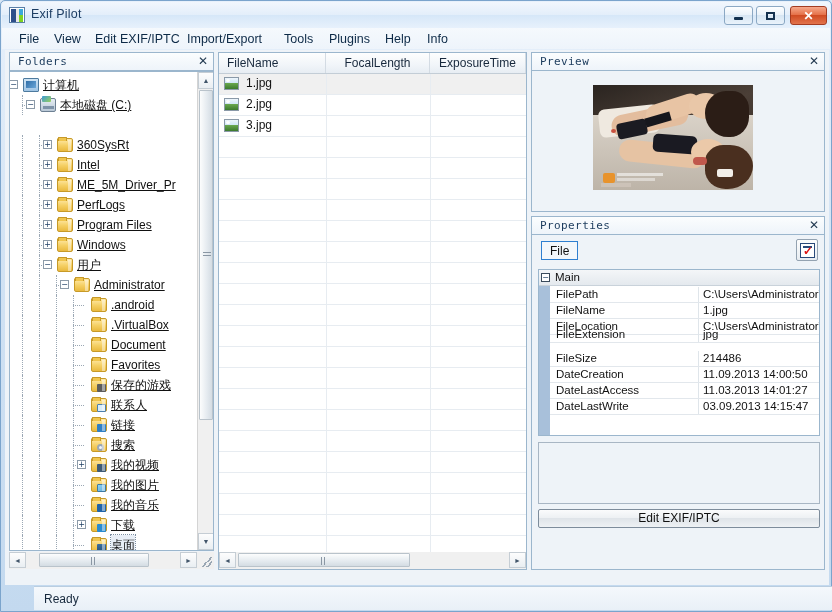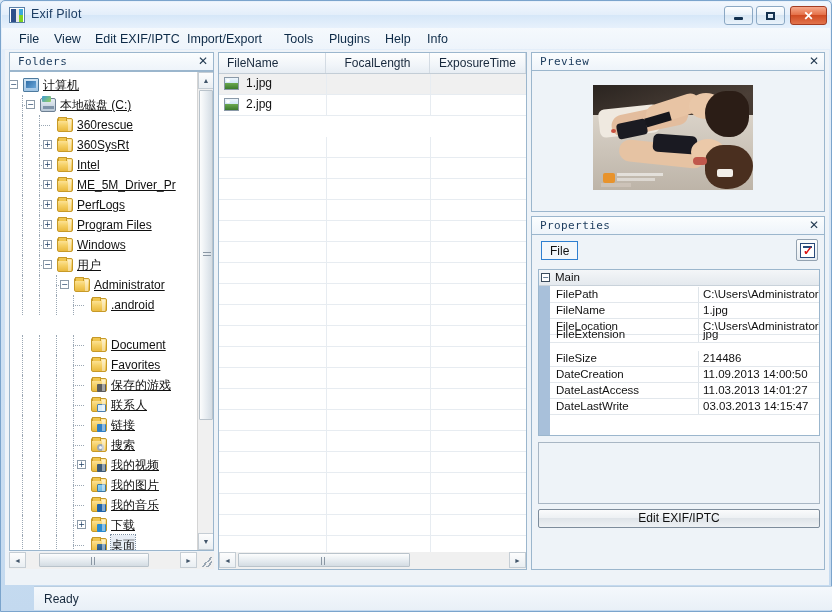--- a/index.html
+++ b/index.html
@@ -393,27 +393,20 @@
               <div class="ico computer" style="left: 13px;"></div>
               <div class="tlabel" style="left: 33px;">计算机</div>
             </div>
             <div class="tnode" style="top: 23px;">
               <div class="vline" style="left: 12px; top: 0px; height: 20px;"></div>
               <div class="hline" style="left: 12px; top: 10px; width: 11px;"></div>
               <div class="exp" style="left: 16px; top: 5px;">−</div>
               <div class="ico drive" style="left: 30px;"></div>
               <div class="tlabel" style="left: 50px;">本地磁盘 (C:)</div>
             </div>
-            <div class="tnode" style="top: 43px;">
-              <div class="vline" style="left: 12px; top: 0px; height: 20px;"></div>
-              <div class="vline" style="left: 29px; top: 0px; height: 20px;"></div>
-              <div class="hline" style="left: 29px; top: 10px; width: 11px;"></div>
-              <div class="ico folder" style="left: 47px;"></div>
-              <div class="tlabel" style="left: 67px;">360rescue</div>
-            </div>
             <div class="tnode" style="top: 63px;">
               <div class="vline" style="left: 12px; top: 0px; height: 20px;"></div>
               <div class="vline" style="left: 29px; top: 0px; height: 20px;"></div>
               <div class="hline" style="left: 29px; top: 10px; width: 11px;"></div>
               <div class="exp" style="left: 33px; top: 5px;">+</div>
               <div class="ico folder" style="left: 47px;"></div>
               <div class="tlabel" style="left: 67px;">360SysRt</div>
             </div>
             <div class="tnode" style="top: 83px;">
               <div class="vline" style="left: 12px; top: 0px; height: 20px;"></div>
@@ -473,20 +466,29 @@
               <div class="tlabel" style="left: 84px;">Administrator</div>
             </div>
             <div class="tnode" style="top: 223px;">
               <div class="vline" style="left: 12px; top: 0px; height: 20px;"></div>
               <div class="vline" style="left: 29px; top: 0px; height: 20px;"></div>
               <div class="vline" style="left: 46px; top: 0px; height: 20px;"></div>
               <div class="vline" style="left: 63px; top: 0px; height: 20px;"></div>
               <div class="hline" style="left: 63px; top: 10px; width: 11px;"></div>
               <div class="ico folder" style="left: 81px;"></div>
               <div class="tlabel" style="left: 101px;">.android</div>
+            </div>
+            <div class="tnode" style="top: 243px;">
+              <div class="vline" style="left: 12px; top: 0px; height: 20px;"></div>
+              <div class="vline" style="left: 29px; top: 0px; height: 20px;"></div>
+              <div class="vline" style="left: 46px; top: 0px; height: 20px;"></div>
+              <div class="vline" style="left: 63px; top: 0px; height: 20px;"></div>
+              <div class="hline" style="left: 63px; top: 10px; width: 11px;"></div>
+              <div class="ico folder" style="left: 81px;"></div>
+              <div class="tlabel" style="left: 101px;">.VirtualBox</div>
             </div>
             <div class="tnode" style="top: 263px;">
               <div class="vline" style="left: 12px; top: 0px; height: 20px;"></div>
               <div class="vline" style="left: 29px; top: 0px; height: 20px;"></div>
               <div class="vline" style="left: 46px; top: 0px; height: 20px;"></div>
               <div class="vline" style="left: 63px; top: 0px; height: 20px;"></div>
               <div class="hline" style="left: 63px; top: 10px; width: 11px;"></div>
               <div class="ico folder" style="left: 81px;"></div>
               <div class="tlabel" style="left: 101px;">Document</div>
             </div>
@@ -630,20 +632,26 @@
             <div class="cellsep" style="left: 107px;"></div>
             <div class="cellsep" style="left: 211px;"></div>
             <div class="img-ico"></div>
             <div class="fname">1.jpg</div>
           </div>
           <div class="fl-row" style="top: 21px;">
             <div class="cellsep" style="left: 107px;"></div>
             <div class="cellsep" style="left: 211px;"></div>
             <div class="img-ico"></div>
             <div class="fname">2.jpg</div>
+          </div>
+          <div class="fl-row" style="top: 42px;">
+            <div class="cellsep" style="left: 107px;"></div>
+            <div class="cellsep" style="left: 211px;"></div>
+            <div class="img-ico"></div>
+            <div class="fname">3.jpg</div>
           </div>
           <div class="fl-row" style="top: 63px;">
             <div class="cellsep" style="left: 107px;"></div>
             <div class="cellsep" style="left: 211px;"></div>
           </div>
           <div class="fl-row" style="top: 84px;">
             <div class="cellsep" style="left: 107px;"></div>
             <div class="cellsep" style="left: 211px;"></div>
           </div>
           <div class="fl-row" style="top: 105px;">
@@ -811,21 +819,21 @@
                 <div class="pv2">11.09.2013 14:00:50</div>
               </div>
               <div class="prow" style="top: 113px;">
                 <div class="psep"></div>
                 <div class="pk">DateLastAccess</div>
                 <div class="pv2">11.03.2013 14:01:27</div>
               </div>
               <div class="prow" style="top: 129px;">
                 <div class="psep"></div>
                 <div class="pk">DateLastWrite</div>
-                <div class="pv2">03.03.2013 14:15:47</div>
+                <div class="pv2">03.09.2013 14:15:47</div>
               </div>
             </div>
         </div>
 
         <div id="props-empty"></div>
 
         <div id="edit-btn">Edit EXIF/IPTC</div>
       </div>
     </div>
 

